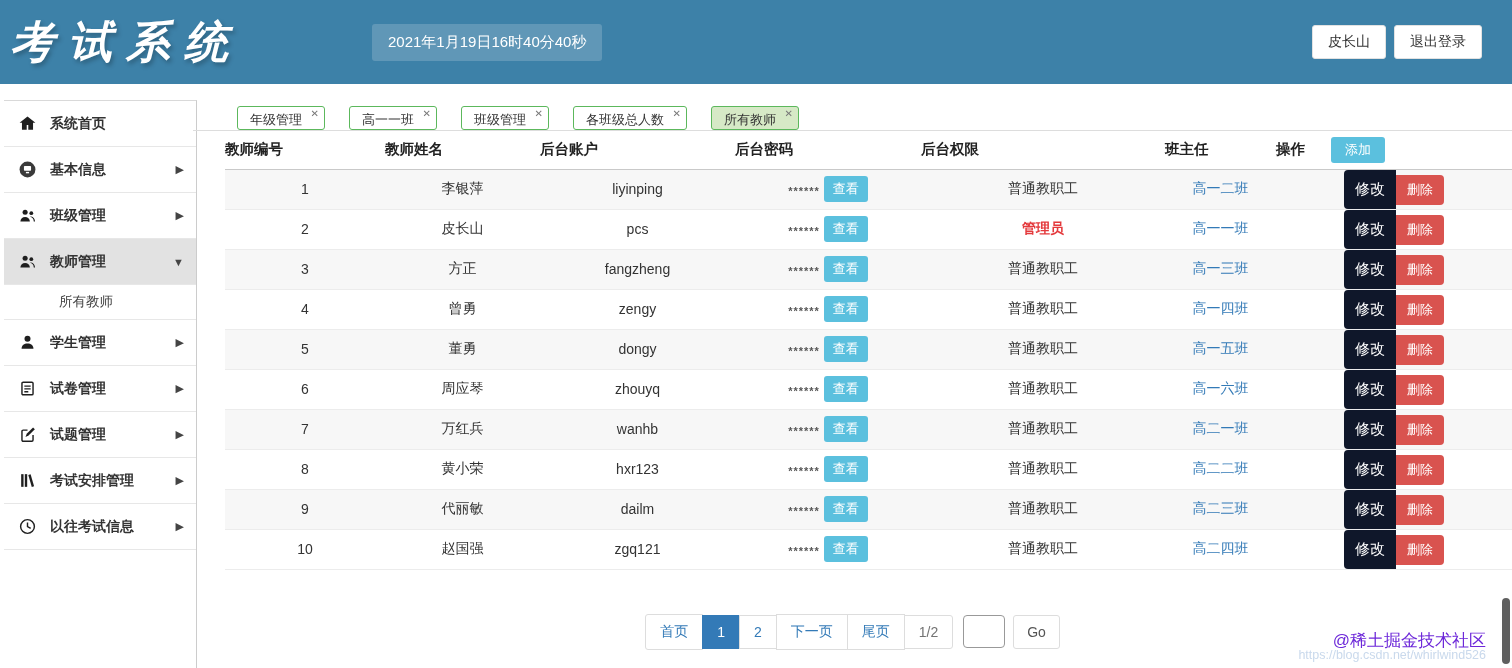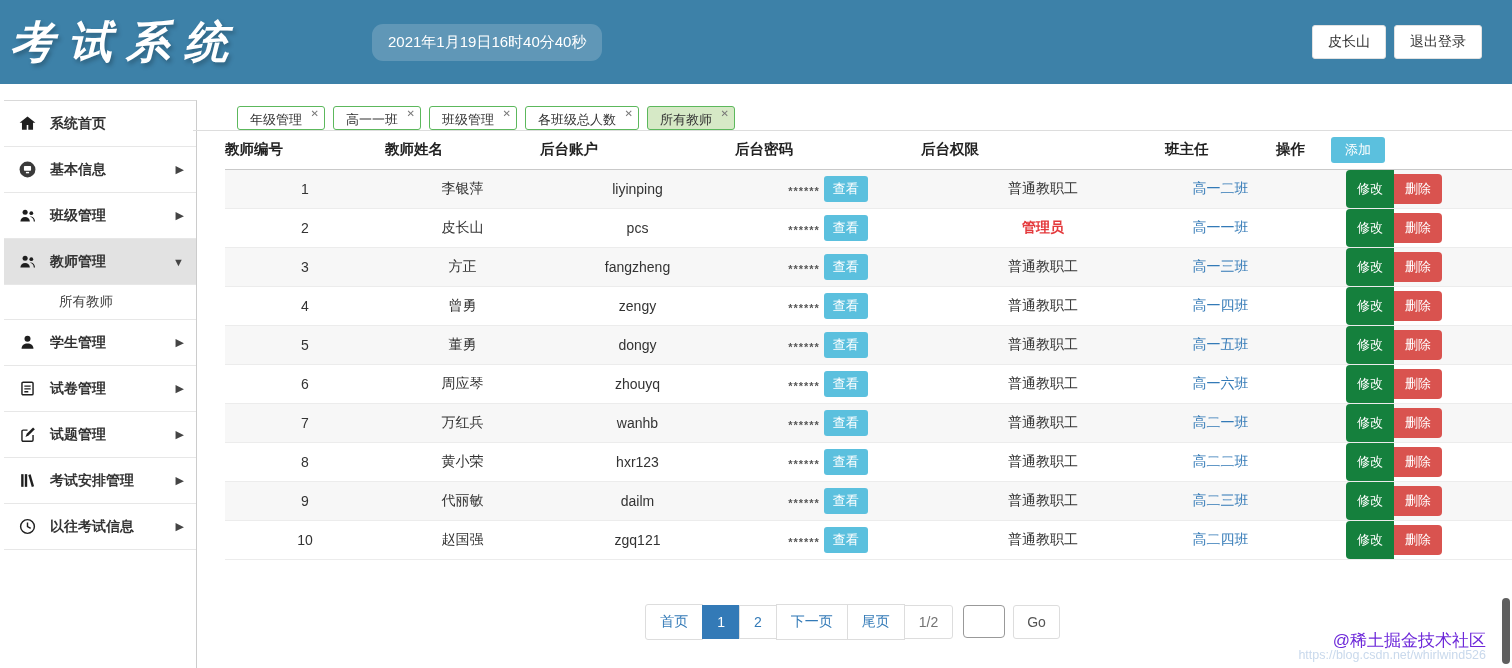--- a/index.html
+++ b/index.html
@@ -5,62 +5,62 @@
   * { margin:0; padding:0; box-sizing:border-box; }
   html,body { width:1512px; height:668px; overflow:hidden; background:#fff;
     font-family:"Liberation Sans","DejaVu Sans",sans-serif; }
   body { position:relative; }
 
   
   .header { height:84px; background:#3d81a8; display:flex; align-items:center; padding:0 30px 0 10px; }
   .logo { color:#fff; font-family:"DejaVu Serif",serif; font-style:italic; font-weight:bold;
     font-size:44px; letter-spacing:14px; text-shadow:2px 3px 4px rgba(0,0,0,.25); white-space:nowrap; }
   .clock-badge { margin-left:130px; background:rgba(255,255,255,.18); color:#fff; font-size:15px;
-    padding:9px 16px; border-radius:11px; white-space:nowrap; }
+    padding:9px 16px; border-radius:3px; white-space:nowrap; }
   .header-spacer { flex:1; }
   .hbtn { background:#fff; color:#333; font-size:14px; padding:7px 15px; border:1px solid #e2e2e2;
     border-radius:3px; margin-left:8px; cursor:pointer; white-space:nowrap; }
 
   
   .sidebar { position:absolute; left:4px; top:100px; bottom:0; width:193px; background:#fff;
     border-top:1px solid #d9d9d9; border-right:1px solid #ccc; }
   .side-item { display:flex; align-items:center; height:46px; padding:0 12px 0 14px;
     border-bottom:1px solid #e7e7e7; cursor:pointer; }
   .side-item.active { background:#e2e2e2; }
   .side-item .icon { width:20px; height:20px; margin-right:12px; flex:0 0 20px; display:flex; align-items:center; }
   .side-item .icon svg { width:19px; height:19px; }
   .side-item .lbl { font-size:14px; font-weight:bold; color:#333; flex:1; }
   .side-item .arrow { color:#444; font-size:11px; }
   .side-sub { height:35px; display:flex; align-items:center; padding-left:55px; font-size:13.5px;
     color:#444; border-bottom:1px solid #e7e7e7; cursor:pointer; background:#fff; }
 
   
   .main { position:absolute; left:193px; top:100px; right:0; bottom:0; }
-  .tabbar { display:flex; gap:8px; padding:6px 0 0 44px; border-bottom:1px solid #ddd; height:31px; }
+  .tabbar { display:flex; gap:24px; padding:6px 0 0 44px; border-bottom:1px solid #ddd; height:31px; }
   .tab { position:relative; border:1px solid #5cb85c; border-radius:3px; background:#fff;
     font-size:13px; color:#333; padding:4px 22px 4px 12px; cursor:pointer; white-space:nowrap; }
   .tab.active { background:#d6e9c6; }
   .tab .x { position:absolute; top:1px; right:5px; font-size:10px; color:#777; cursor:pointer; }
 
   
   .table-wrap { margin-left:32px; }
   table { width:100%; border-collapse:collapse; table-layout:fixed; }
   th { text-align:left; font-size:14.5px; font-weight:bold; color:#222; height:38px; vertical-align:middle; }
   th.op-th { }
   td { text-align:center; font-size:14px; color:#333; height:39px; vertical-align:middle; }
   thead tr { border-bottom:1px solid #c9c9c9; }
   tbody tr { border-bottom:1px solid #ececec; }
   tbody tr:nth-child(odd) { background:#f7f7f7; }
   .link { color:#337ab7; text-decoration:none; cursor:pointer; }
   .mask { font-size:11px; font-weight:bold; color:#555; letter-spacing:1px; margin-right:4px; position:relative; top:2px; }
   .btn-view { background:#5bc0de; color:#fff; border:none; border-radius:3px; font-size:13px;
     padding:4px 9px; cursor:pointer; }
   .btn-add { background:#5bc0de; color:#fff; border:none; border-radius:3px; font-size:13px;
     padding:4px 14px; margin-left:26px; cursor:pointer; }
-  .btn-edit { background:#15803d; color:#fff; border:none; border-radius:4px 0 0 4px; font-size:13px;
+  .btn-edit { background:#0f172a; color:#fff; border:none; border-radius:4px 0 0 4px; font-size:15px;
     padding:10px 11px; cursor:pointer; }
   .btn-del { background:#d9534f; color:#fff; border:none; border-radius:0 4px 4px 0; font-size:13px;
     padding:6px 11px; cursor:pointer; }
   .admin { color:#e4393c; font-weight:bold; }
 
   
   .pager { display:flex; justify-content:center; align-items:center; margin-top:44px; }
   .pg { border:1px solid #ddd; background:#fff; color:#337ab7; font-size:14px; padding:8px 14px;
     margin-left:-1px; cursor:pointer; }
   .pg.first { border-radius:3px 0 0 3px; margin-left:0; }

